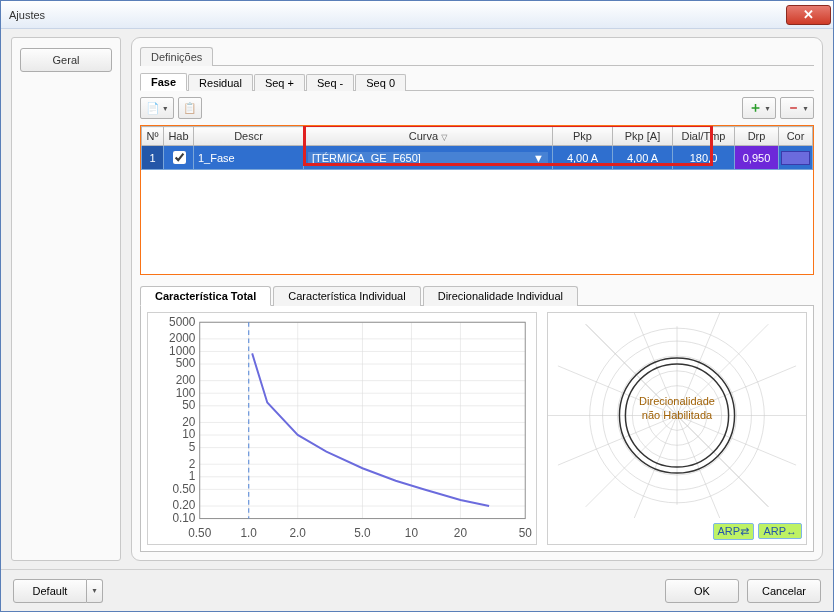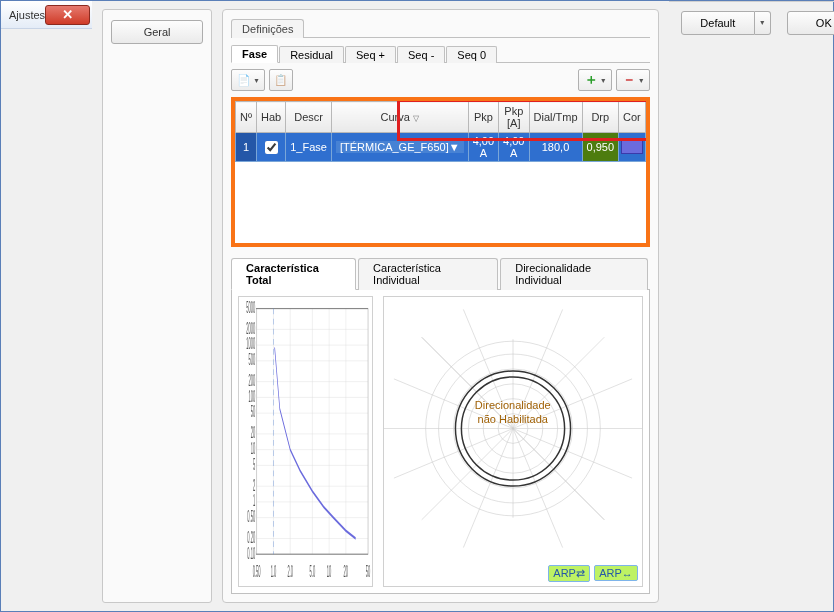--- a/index.html
+++ b/index.html
@@ -1,21 +1,21 @@
 <!DOCTYPE html>
 <html><head>
 <meta charset="utf-8">
 <style>
   * { box-sizing: border-box; font-family: "Segoe UI", Tahoma, sans-serif; font-size: 11px; }
   body { margin: 0; background: #f0f0f0; }
   .window {
     width: 834px; height: 612px;
     background: #f0f0f0;
     border: 1px solid #5a7fb8;
-    display: flex; flex-direction: row;
+    display: flex; flex-direction: column;
     position: relative;
   }
   .titlebar {
     height: 28px;
     background: linear-gradient(#fff, #e4ecf7);
     border-bottom: 1px solid #c8d4e6;
     display: flex; align-items: center;
     padding: 0 2px 0 8px;
   }
   .titlebar .title { flex: 1; color: #333; }
@@ -48,21 +48,21 @@
     display: flex; align-items: center; justify-content: center;
     color: #333;
   }
   .nav-btn.active {
     border: 1px solid #7eb4ea;
     background: linear-gradient(#e8f1fb, #d0e4f7);
   }
   .right-panel {
     flex: 1;
     border: 1px solid #c8c8c8;
-    border-radius: 4px;
+    border-radius: 9px;
     background: #fafafa;
     padding: 8px;
     display: flex; flex-direction: column;
   }
   .tabs, .subtabs {
     display: flex;
     border-bottom: 1px solid #c0c0c0;
     align-items: flex-end;
   }
   .tab {
@@ -111,21 +111,21 @@
     display: flex; align-items: center; justify-content: center;
     font-size: 11px;
   }
   .icon-btn.dd { width: 34px; }
   .icon-btn.dd::after { content: "▾"; margin-left: 3px; font-size: 8px; color: #555; }
   .plus { color: #2a9d2a; font-weight: bold; font-size: 14px; }
   .minus { color: #c33; font-weight: bold; font-size: 14px; }
   
   .grid {
     margin-top: 6px;
-    border: 4px solid #f97316;
+    border: 1px solid #f97316;
     background: #fff;
     height: 150px;
     overflow: hidden;
   }
   .grid table { width: 100%; border-collapse: collapse; }
   .grid th {
     background: linear-gradient(#fdfdfd, #e9e9e9);
     border: 1px solid #b8b8b8;
     padding: 3px 4px;
     font-weight: normal;
@@ -143,21 +143,21 @@
   .grid td.num-col { background: #2457a8; }
   .grid td.hab { background: #2f6fcf; }
   .grid td.hab input { accent-color: #fff; }
   .grid td.desc { text-align: left; }
   .grid td.curva { text-align: left; position: relative; }
   .grid td.curva .dd-combo {
     background: #4782d4; width: 100%; display: flex;
     justify-content: space-between; align-items: flex-start;
     padding: 0 4px; color: #fff;
   }
-  .grid td.drp { background: #4d7c0f; color: #fff; }
+  .grid td.drp { background: #6d28d9; color: #fff; }
   .grid td.color-cell { padding: 2px; }
   .color-swatch {
     width: 100%; height: 14px;
     background: #6b6bdd;
     border: 1px solid #3a3aaa;
   }
   .hl-box {
     position: absolute;
     border: 3px solid #e02020;
     pointer-events: none;

